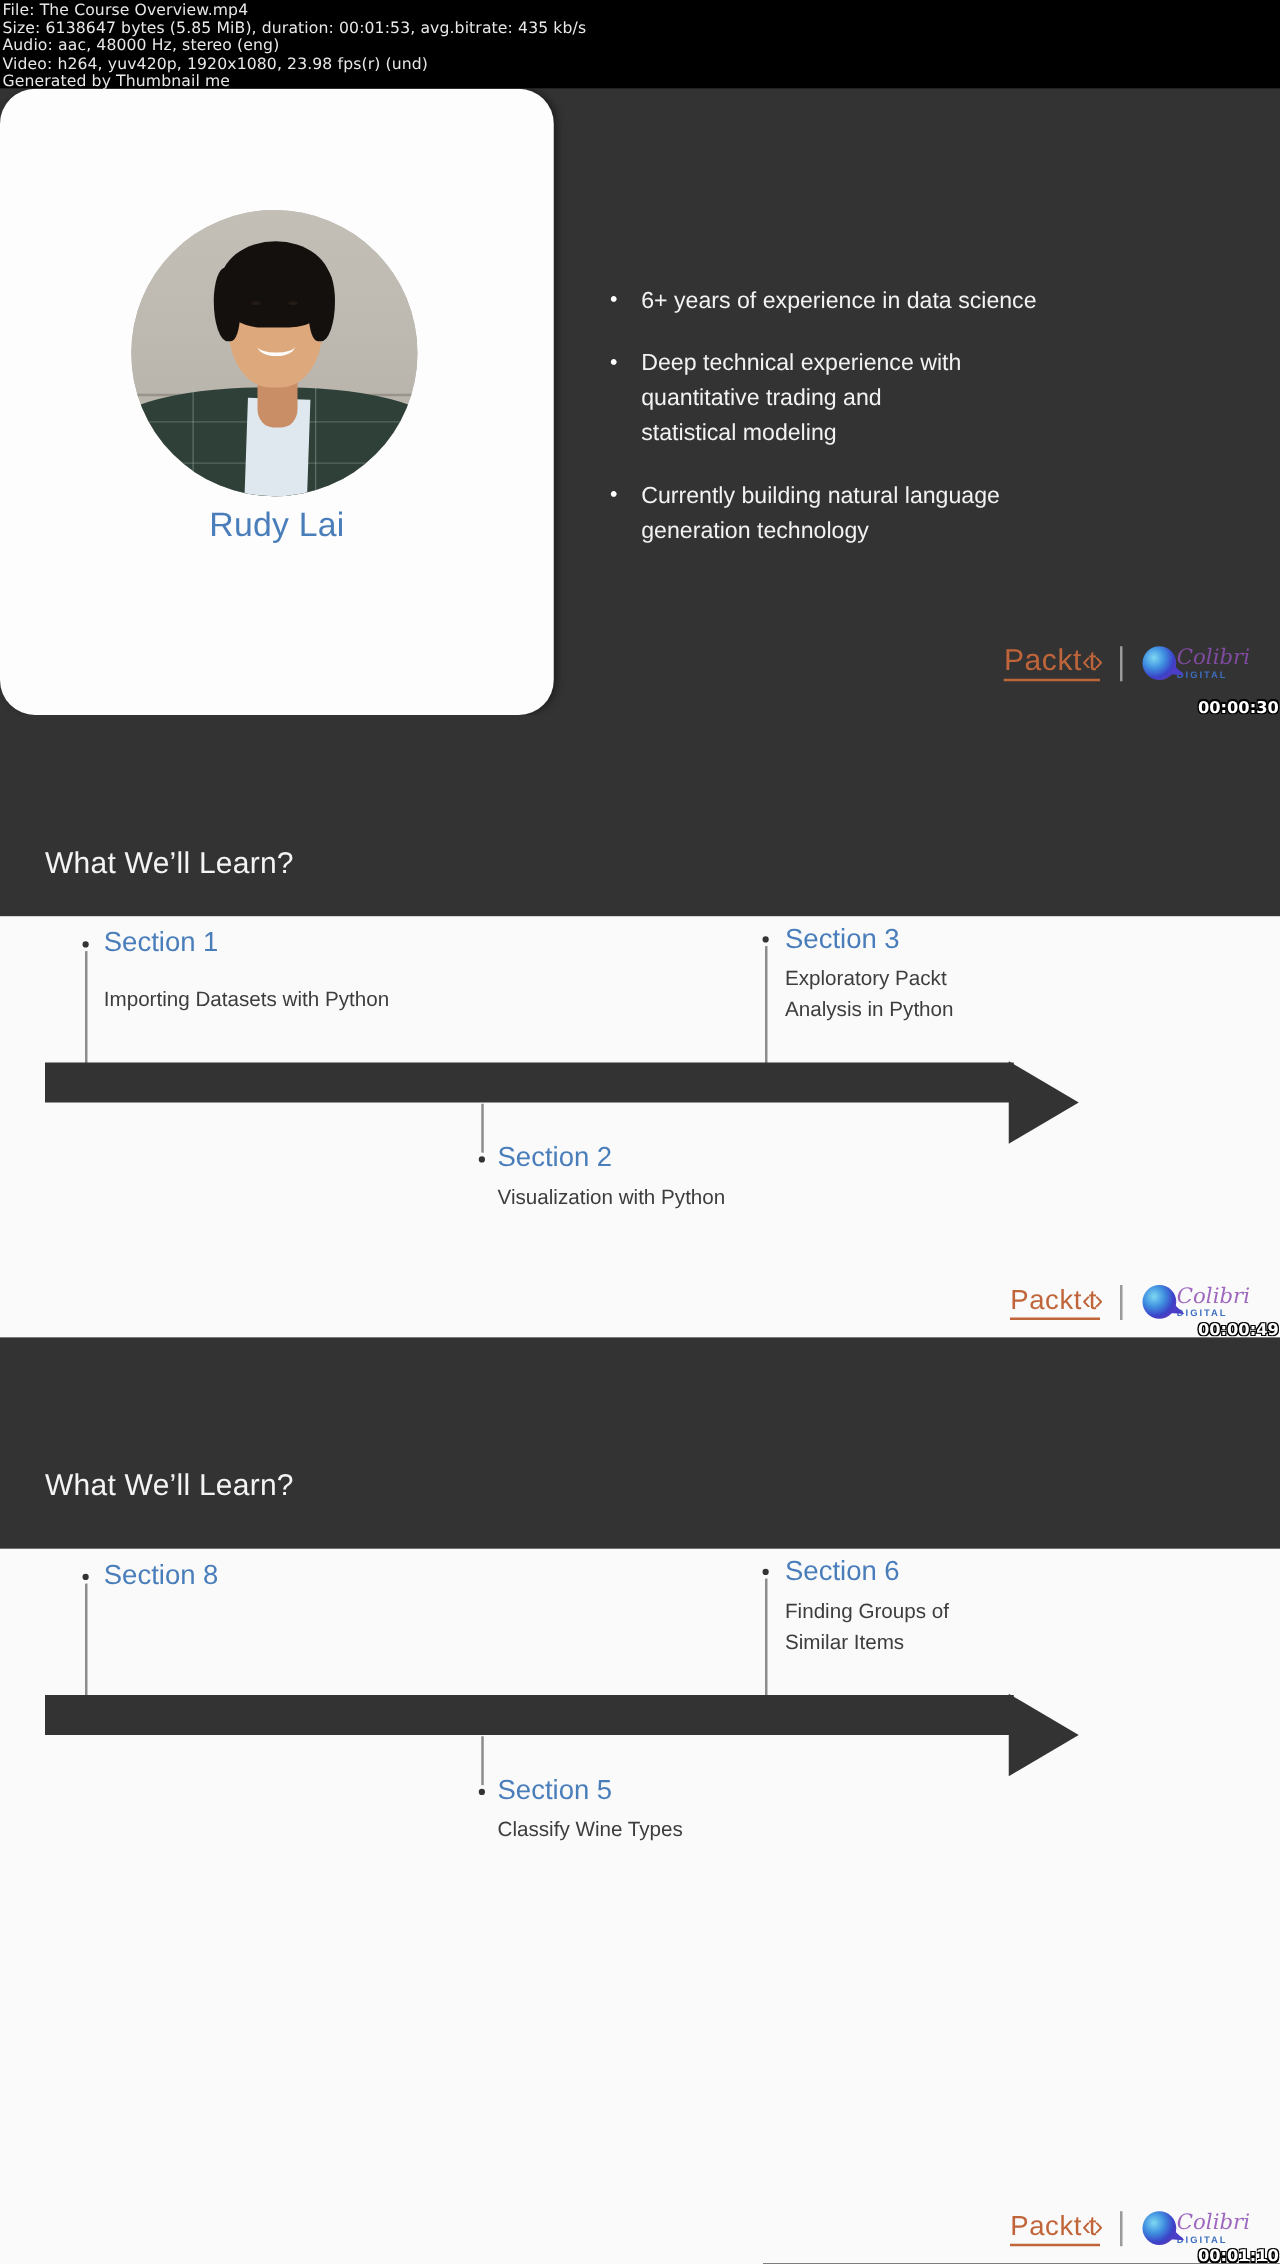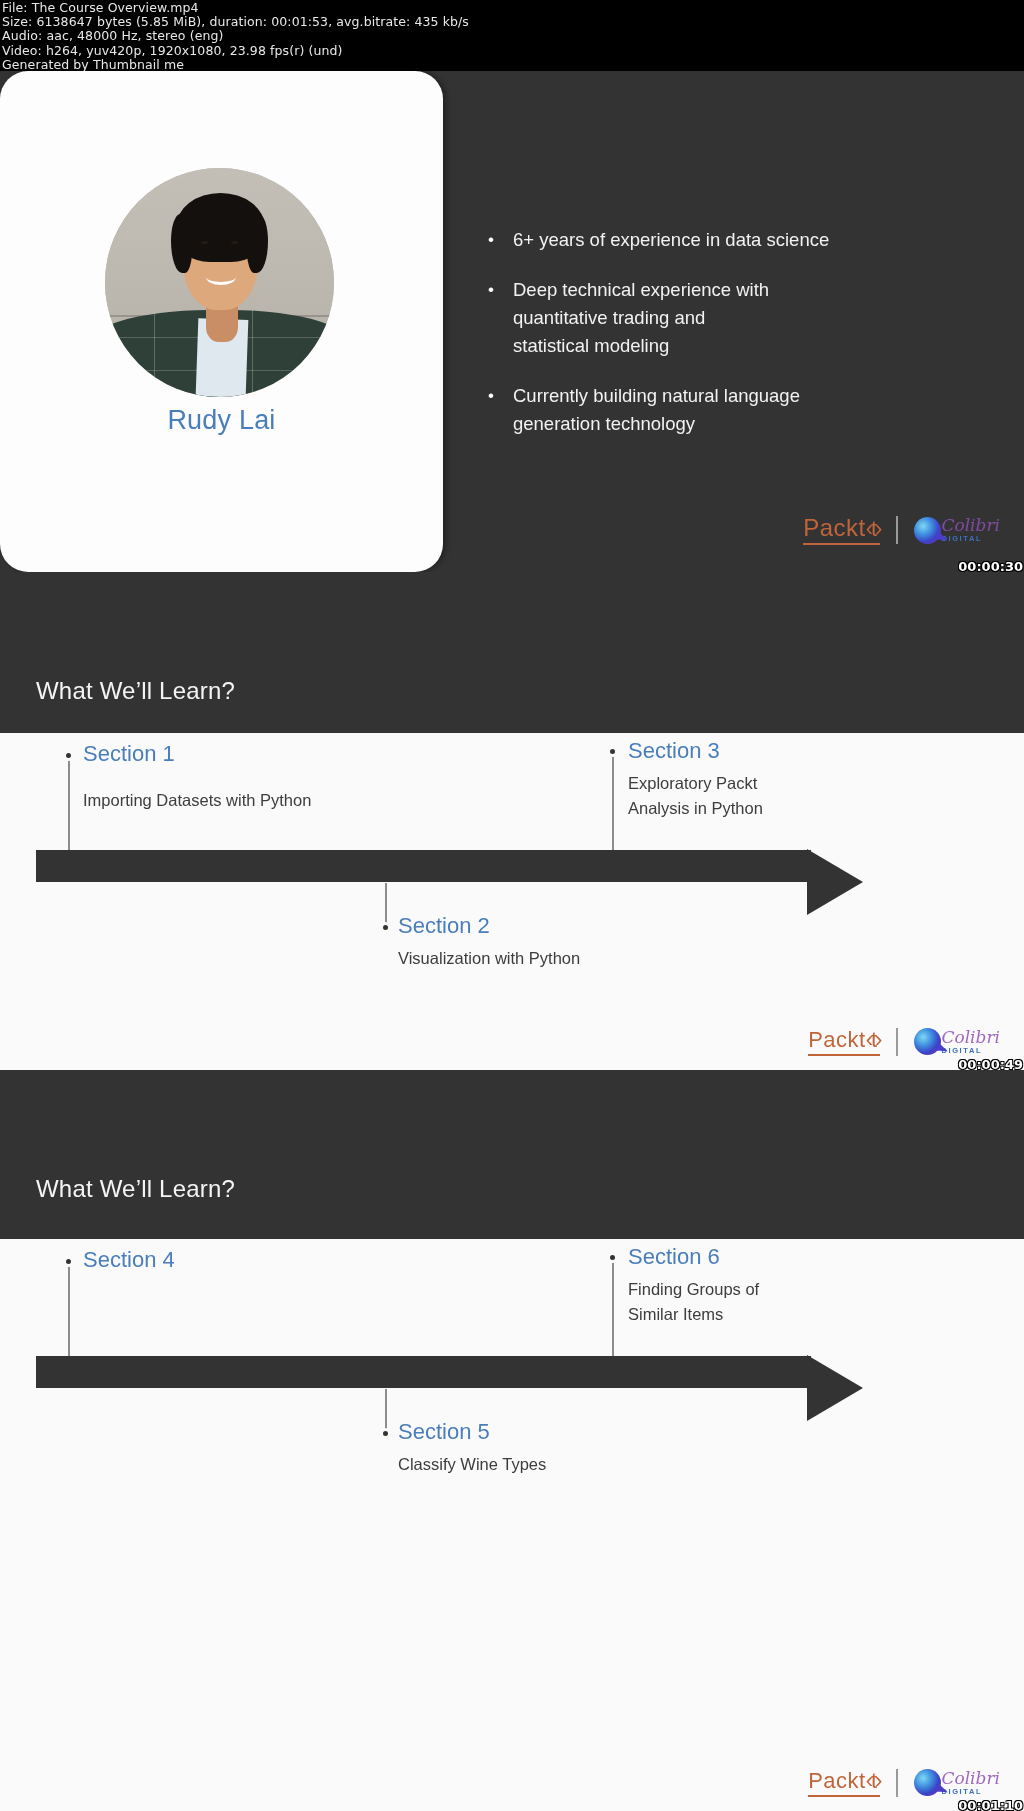--- a/index.html
+++ b/index.html
@@ -276,21 +276,21 @@
   </div>
 
   <div class="slide" id="slide3" style="top:1070px; height:741px;">
     <div class="learn-head" style="height:169px;">
       <div class="learn-title" style="top:105px;">What We’ll Learn?</div>
     </div>
     <div class="learn-body" style="top:169px; height:572px;">
 
       <div class="tick" style="left:68px; top:22px; height:111px;"></div>
       <div class="tdot" style="left:63px; top:17px;"></div>
-      <div class="sec-title" style="left:83px; top:8px;">Section 4</div>
+      <div class="sec-title" style="left:83px; top:8px;">Section 8</div>
 
       <div class="tick" style="left:612px; top:18px; height:115px;"></div>
       <div class="tdot" style="left:607px; top:13px;"></div>
       <div class="sec-title" style="left:628px; top:5px;">Section 6</div>
       <div class="sec-desc" style="left:628px; top:38px; width:160px;">Finding Groups of Similar Items</div>
 
       <div class="arrowbar" style="left:36px; top:117px; width:775px;"></div>
       <div class="arrowhead" style="left:807px; top:116px;"></div>
 
       <div class="tick" style="left:385px; top:150px; height:48px;"></div>

